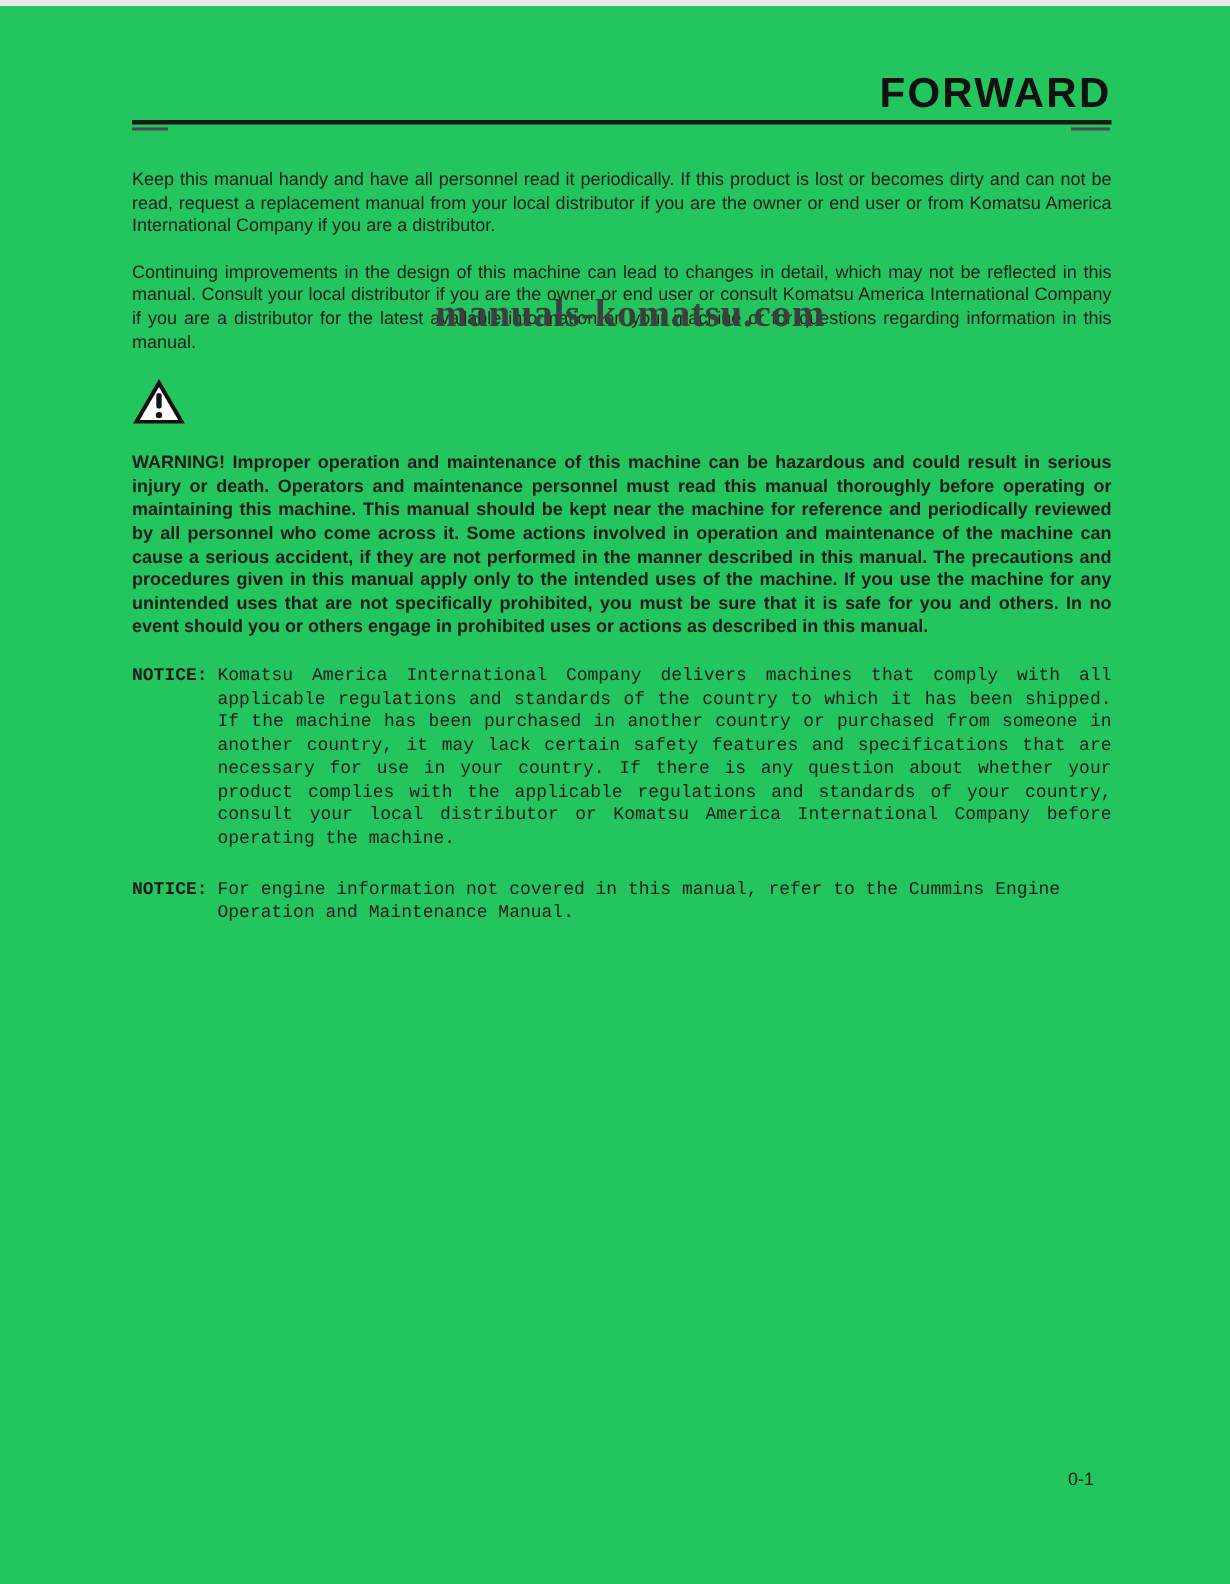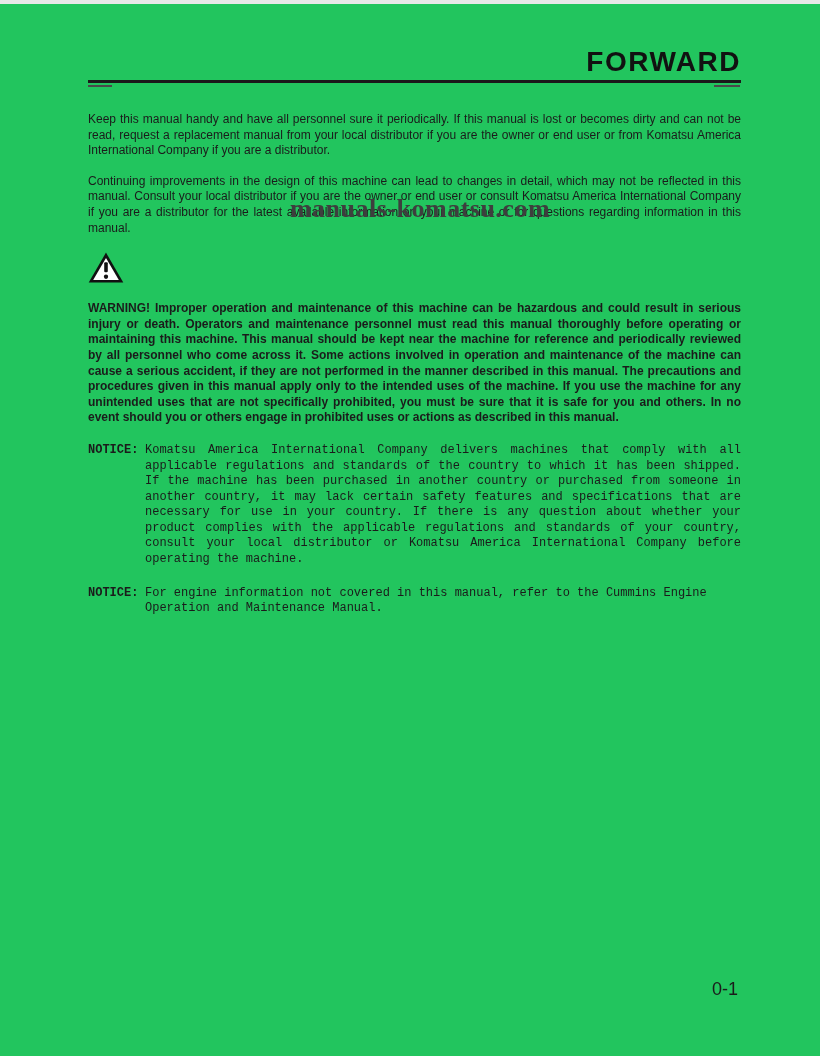--- a/index.html
+++ b/index.html
@@ -68,38 +68,38 @@
     font-weight: bold;
     font-size: 26px;
     color: #3e3e3e;
     white-space: nowrap;
     letter-spacing: 0.5px;
   }
   .page-number {
     position: absolute;
     top: 975px;
     left: 712px;
-    font-size: 18px;
+    font-size: 12px;
     color: #1b1b1b;
   }
 </style>
 </head>
 <body>
 
 <div class="page">
 
   <h1 class="page-title">FORWARD</h1>
   <div class="header-rule"></div>
   <div class="tick tick-left"></div>
   <div class="tick tick-right"></div>
 
   <div class="body">
 
 
-    <p class="para just">Keep this manual handy and have all personnel sure it periodically. If this manual is lost or becomes dirty and can not be read, request a replacement manual from your local distributor if you are the owner or end user or from Komatsu America International Company if you are a distributor.</p>
+    <p class="para just">Keep this manual handy and have all personnel read it periodically. If this product is lost or becomes dirty and can not be read, request a replacement manual from your local distributor if you are the owner or end user or from Komatsu America International Company if you are a distributor.</p>
 
 
     <p class="para just">Continuing improvements in the design of this machine can lead to changes in detail, which may not be reflected in this manual. Consult your local distributor if you are the owner or end user or consult Komatsu America International Company if you are a distributor for the latest available information on your machine or for questions regarding information in this manual.</p>
 
     <div class="warning">
       <div class="warning-icon">
         <svg viewBox="0 0 60 52" width="36" height="31" aria-hidden="true">
           <path d="M30 1 L59 51 L1 51 Z" fill="#111"></path>
           <path d="M30 10 L51.5 47 L8.5 47 Z" fill="#ffffff"></path>
           <rect x="27" y="17" width="6" height="17" rx="2" fill="#111"></rect>

